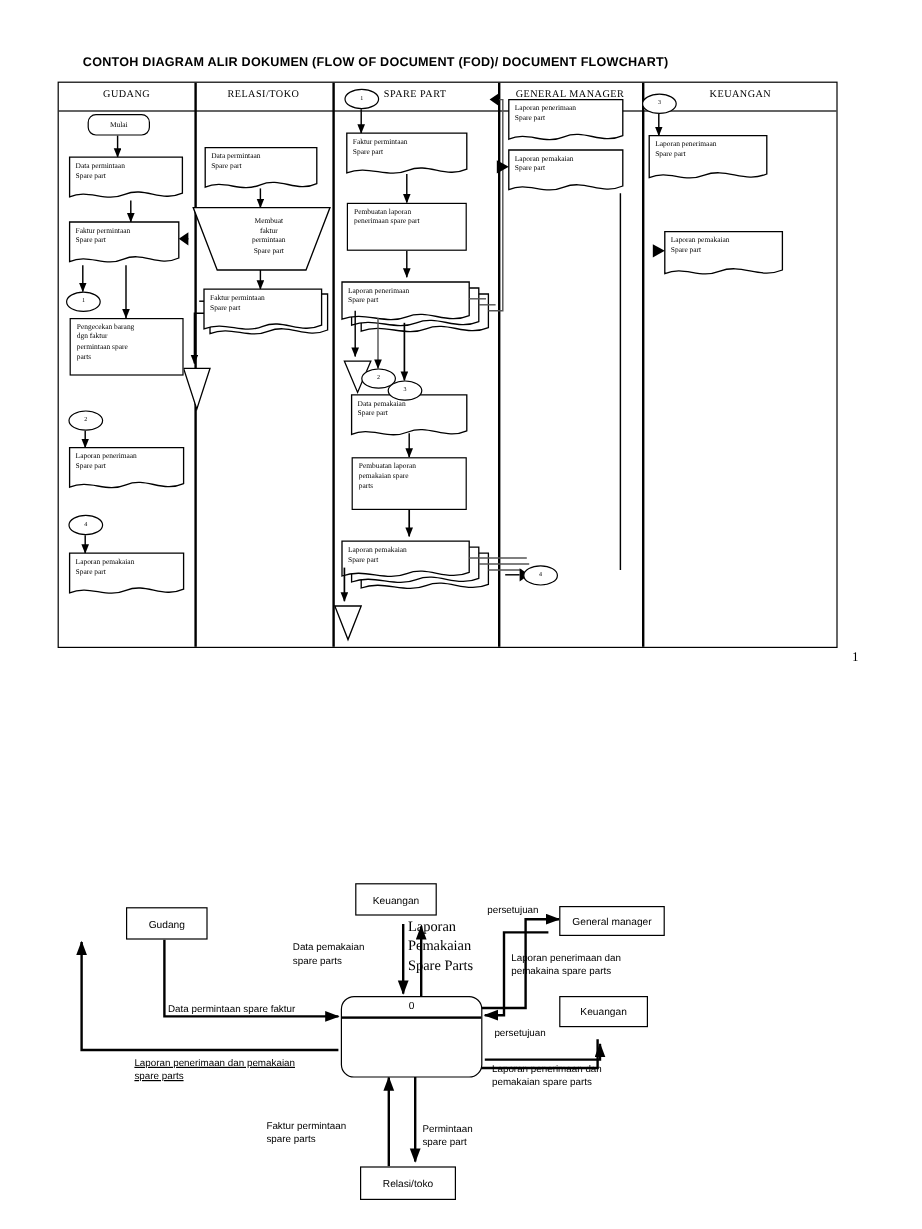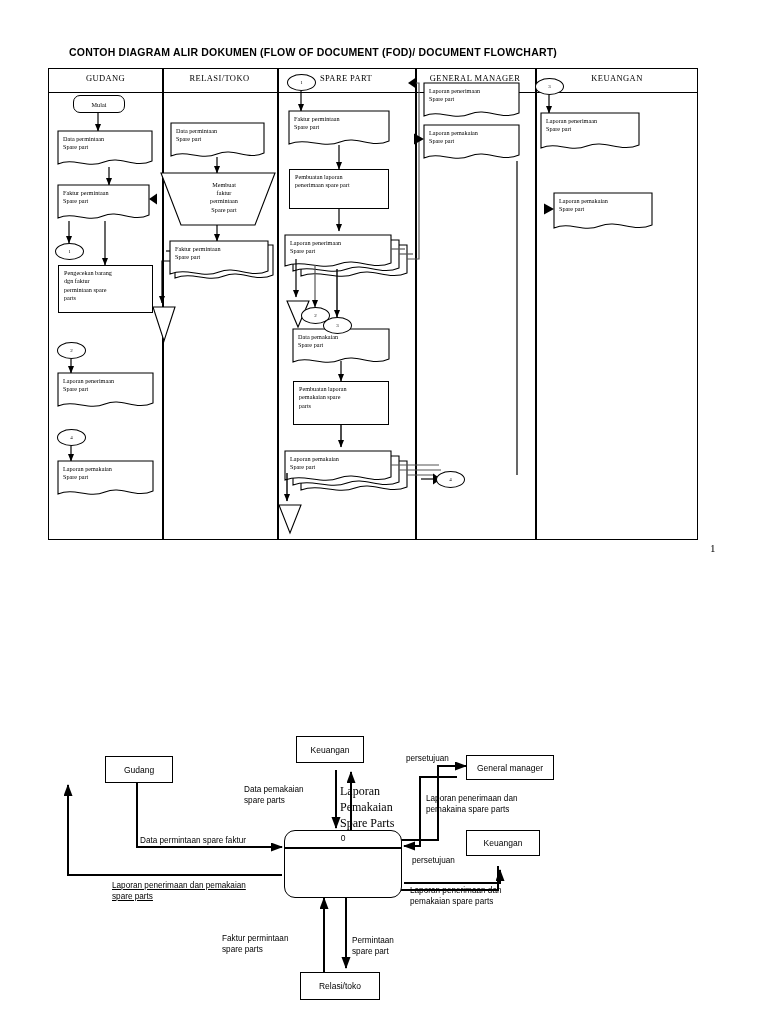--- a/index.html
+++ b/index.html
@@ -45,21 +45,21 @@
   .proc0{position:absolute;border:1.6px solid #000;border-radius:11px;background:#fff;
          box-sizing:border-box;}
   .proc0 .num{position:absolute;left:0;right:0;top:2px;text-align:center;font-size:8.5px;}
   .proc0 .rule{position:absolute;left:0;right:0;top:16px;height:1.6px;background:#000;}
   .proc0 .body{position:absolute;left:4px;right:4px;top:19px;text-align:center;
                font-size:8px;line-height:11px;}
   .flab{position:absolute;font-size:8.2px;line-height:11px;
         font-family:"Liberation Sans",sans-serif;}
   .flab.c{}
   .bigflab{position:absolute;font-size:12px;line-height:16px;
-        font-family:"Liberation Serif",serif;margin-top:19px;}
+        font-family:"Liberation Serif",serif;}
 </style>
 </head>
 <body>
 
 <div class="page">
 
   <div class="doc-title" id="title-fod">CONTOH DIAGRAM ALIR DOKUMEN (FLOW OF DOCUMENT (FOD)/ DOCUMENT FLOWCHART)</div>
 
   <div class="page-number">1</div>
 

